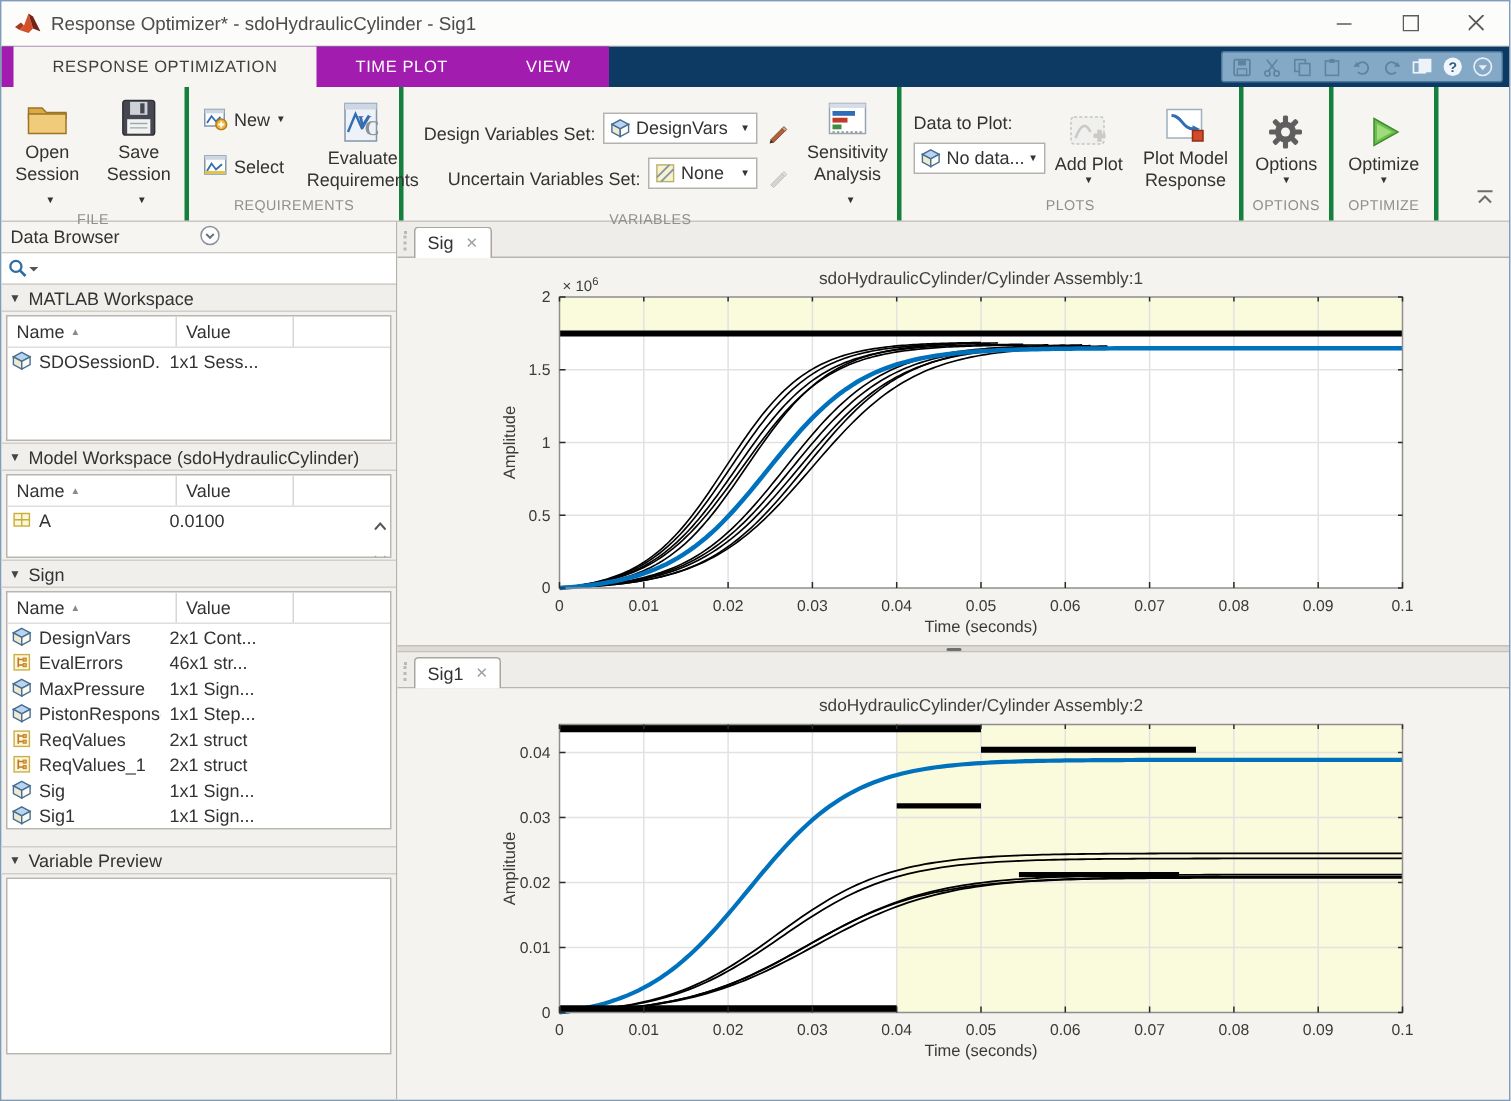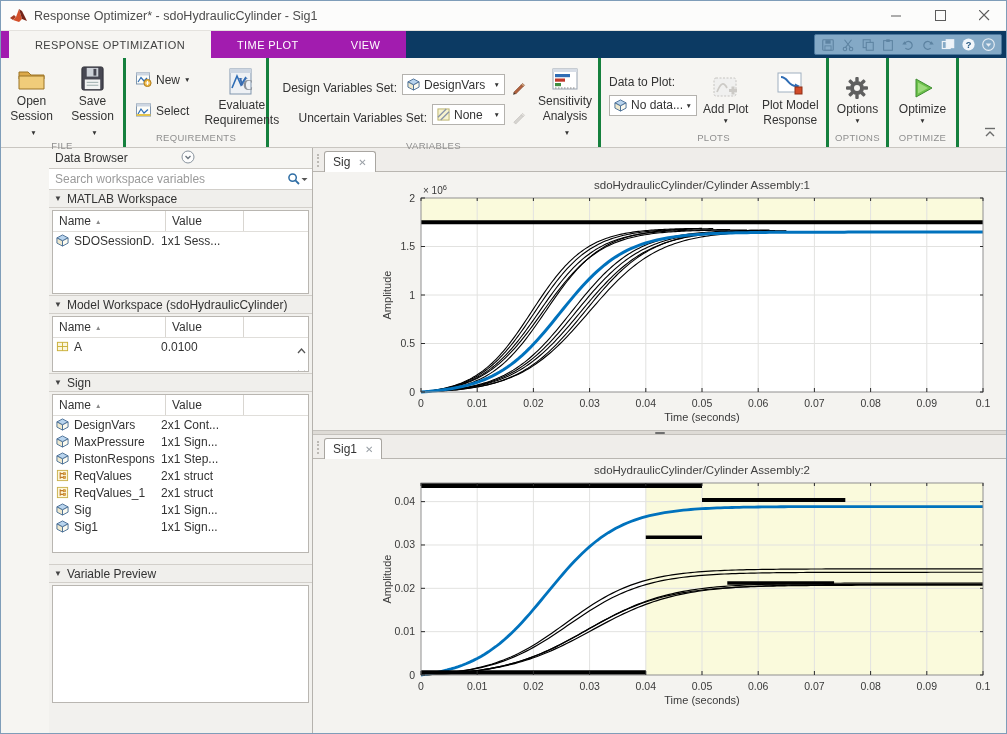--- a/index.html
+++ b/index.html
@@ -31,21 +31,21 @@
   .vrows{display:flex;flex-direction:column;justify-content:center;gap:8px;padding:0 6px;}
   .vrow{display:flex;align-items:flex-end;height:22px;}
   .vlab{font-size:12px;color:#333;text-align:right;white-space:nowrap;}
   .combo{background:#fff;border:1px solid #b4b2ae;height:21px;display:flex;align-items:center;padding:0 4px;margin-left:5px;font-size:12px;color:#333;white-space:nowrap;}
   .combo .cicon{margin-right:4px;display:flex;}
   .pencil{margin-left:6px;display:flex;}
   .collapse-btn{position:absolute;right:9px;bottom:5px;}
   
   .main{flex:1 1 auto;display:flex;min-height:0;}
   
-  .dbrowser{width:264px;flex:0 0 auto;background:#f2f1ee;border-right:1px solid #b5b2ad;display:flex;flex-direction:column;font-size:12px;color:#333;margin-left:48px;}
+  .dbrowser{width:264px;flex:0 0 auto;background:#f2f1ee;border-right:1px solid #b5b2ad;display:flex;flex-direction:column;font-size:12px;color:#333;}
   .db-title{height:21px;display:flex;align-items:center;padding:0 6px;border-bottom:1px solid #ccc9c4;background:#f6f5f2;}
   .db-title span{flex:1;}
   .db-search{height:21px;background:#fff;border-bottom:1px solid #ccc9c4;display:flex;align-items:center;padding:0 4px;}
   .db-search input{flex:1;border:none;outline:none;font-size:12px;font-family:"Liberation Sans",sans-serif;color:#333;background:transparent;}
   .db-search input::placeholder{color:#9a9a9a;}
   .sechead{height:19px;background:#f0efec;border-bottom:1px solid #d2cfca;border-top:1px solid #d2cfca;display:flex;align-items:center;padding:0 5px;margin-top:-1px;}
   .sechead .tri{font-size:8px;color:#444;margin-right:5px;}
   .tblwrap{background:#fff;border:1px solid #b9b6b1;margin:2px 3px;position:relative;overflow:hidden;}
   .tbl-head{display:flex;height:21px;border-bottom:1px solid #e0deda;align-items:center;}
   .tbl-col{padding:0 6px;font-size:12px;color:#333;height:100%;display:flex;align-items:center;}
@@ -406,21 +406,20 @@
       <div class="db-title">
         <span>Data Browser</span>
         <span>
           <svg width="14" height="14" viewBox="0 0 14 14">
               <circle cx="7" cy="7" r="6" fill="#fdfdfd" stroke="#8a949e"></circle>
               <polyline points="4.5,6 7,8.5 9.5,6" fill="none" stroke="#6a747e" stroke-width="1.3"></polyline>
             </svg>
         </span>
       </div>
       <div class="db-search">
-        <input type="text" placeholder="Search workspace variables" style="">
         <span style="display:flex;align-items:center">
           <svg width="14" height="14" viewBox="0 0 14 14">
               <circle cx="5.6" cy="5.6" r="3.7" fill="none" stroke="#2e6da4" stroke-width="1.5"></circle>
               <line x1="8.4" y1="8.4" x2="12" y2="12" stroke="#2e6da4" stroke-width="1.8"></line>
             </svg>
           <svg width="7" height="8" viewBox="0 0 7 8">
               <polygon points="0.5,3 6.5,3 3.5,6" fill="#555"></polygon>
             </svg>
         </span>
       </div>
@@ -494,20 +493,32 @@
             <div class="tbl-row">
               <span class="ricon">
                 <svg width="13" height="13" viewBox="0 0 14 14">
                   <polygon points="7,1 13,4.2 7,7.4 1,4.2" fill="#b8d4ee" stroke="#476d94"></polygon>
                   <polygon points="1,4.2 7,7.4 7,13 1,9.8" fill="#efe9cf" stroke="#476d94"></polygon>
                   <polygon points="13,4.2 7,7.4 7,13 13,9.8" fill="#fbfaf0" stroke="#476d94"></polygon>
                 </svg>
               </span>
               <span class="rname">DesignVars</span>
               <span class="rval">2x1 Cont...</span>
+            </div>
+            <div class="tbl-row">
+              <span class="ricon">
+                <svg width="13" height="13" viewBox="0 0 14 14">
+                  <rect x="1.5" y="1.5" width="11" height="11" fill="#fdf6d8" stroke="#c9b04a"></rect>
+                  <path d="M4.5,3.5 V10.5 M4.5,5 H8 M4.5,9 H8" fill="none" stroke="#bf7b2a" stroke-width="1.2"></path>
+                  <rect x="8" y="4" width="2.2" height="2.2" fill="#e6b84c" stroke="#bf7b2a" stroke-width="0.7"></rect>
+                  <rect x="8" y="8" width="2.2" height="2.2" fill="#e6b84c" stroke="#bf7b2a" stroke-width="0.7"></rect>
+                </svg>
+              </span>
+              <span class="rname">EvalErrors</span>
+              <span class="rval">46x1 str...</span>
             </div>
             <div class="tbl-row">
               <span class="ricon">
                 <svg width="13" height="13" viewBox="0 0 14 14">
                   <polygon points="7,1 13,4.2 7,7.4 1,4.2" fill="#b8d4ee" stroke="#476d94"></polygon>
                   <polygon points="1,4.2 7,7.4 7,13 1,9.8" fill="#efe9cf" stroke="#476d94"></polygon>
                   <polygon points="13,4.2 7,7.4 7,13 13,9.8" fill="#fbfaf0" stroke="#476d94"></polygon>
                 </svg>
               </span>
               <span class="rname">MaxPressure</span>

